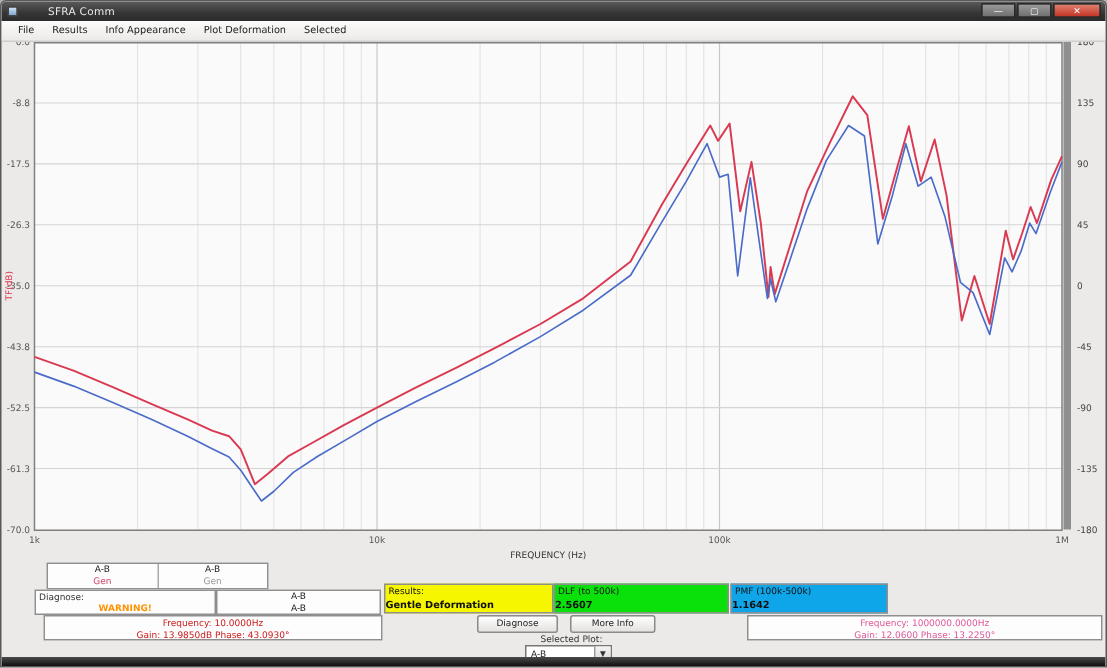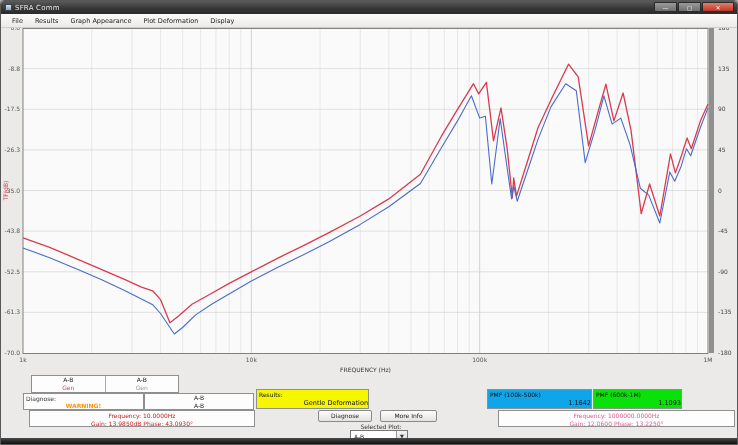--- a/index.html
+++ b/index.html
@@ -8,49 +8,49 @@
     position:relative; width:738px; height:445px; background:#ebeae8;
     border:1px solid #585858; border-radius:4px 4px 0 0; overflow:hidden;
   }
   
   #titlebar {
     position:absolute; left:0; top:0; width:100%; height:13px;
     background:linear-gradient(#5a5a5a,#353535 60%,#2b2b2b);
     border-radius:3px 3px 0 0; display:flex; align-items:center;
   }
   #app-icon { width:7px; height:7px; margin-left:4px; background:linear-gradient(#cfe2f5,#7fa8d0); border:1px solid #444; }
-  #title-text { color:#e8e8e8; font-size:7px; margin-left:3px; letter-spacing:0.2px; }
+  #title-text { color:#e8e8e8; font-size:7px; margin-left:20px; letter-spacing:0.2px; }
   .winbtns { position:absolute; right:3px; top:1px; display:flex; height:10px; }
   .winbtn { width:23px; height:10px; border:1px solid #2a2a2a; background:linear-gradient(#9a9a9a,#6f6f6f); border-radius:1px; margin-left:1px;
             color:#fff; font-size:6px; line-height:9px; text-align:center; }
   .winbtn.close { width:32px; background:linear-gradient(#e08070,#c23425); }
   
   #menubar {
     position:absolute; left:0; top:13px; width:100%; height:14px;
     background:linear-gradient(#fbfbfa,#eceae8); border-bottom:1px solid #d0cecb;
-    display:flex; align-items:center; padding-left:5px;
+    display:flex; align-items:flex-start; padding-left:5px;
   }
   .menu-item { font-size:6.5px; color:#222; padding:2px 6px; cursor:default; }
   
   #chart-wrap { position:absolute; left:0; top:27px; width:738px; height:348px; }
   
   #bottom { position:absolute; left:0; top:372px; width:738px; height:67px; font-size:6px; color:#222; }
   .panelbox { position:absolute; background:#fdfdfd; border:1px solid #8f8f8f; }
   #legend-box { left:30px; top:2px; width:148px; height:18px; display:flex; }
   .legend-cell { flex:1; text-align:center; line-height:8px; }
   .legend-cell + .legend-cell { border-left:1px solid #aaa; }
   .gen-red { color:#d04868; }
   .gen-gray { color:#9a9a9a; }
   #diagnose-box { left:22px; top:20px; width:121px; height:17px; }
   #diagnose-label { position:absolute; left:2px; top:1px; color:#333; }
   #warning-text { position:absolute; left:0; right:0; top:8px; text-align:center; color:#ff9300; font-weight:bold; }
   #ab-box { left:143px; top:20px; width:110px; height:17px; text-align:center; line-height:8px; }
   .statbox { position:absolute; top:16px; height:20px; border:1px solid #8f8f8f; }
   .statbox .hdr { position:absolute; left:2px; top:1px; color:#111; }
-  .statbox .val { position:absolute; left:0; right:0; top:9px; text-align:right; font-weight:normal; color:#111; font-size:6.5px; }
+  .statbox .val { position:absolute; left:0; right:0; top:9px; text-align:left; font-weight:bold; color:#111; font-size:6.5px; }
   #results-box { left:255px; width:113px; background:#f6f600; }
   #dlf-box  { left:368px; width:117px; background:#0ae00a; }
   #pmf1-box { left:486px; width:105px; background:#0ea5e9; }
   #pmf2-box { left:592px; width:89px;  background:#0ae00a; }
   #info-left  { left:28px;  top:37px; width:226px; height:17px; text-align:center; color:#cc1a1a; line-height:8px; padding-top:1px; }
   #info-right { left:497px; top:37px; width:237px; height:17px; text-align:center; color:#e0589a; line-height:8px; padding-top:1px; }
   .btn { position:absolute; top:37px; height:12px; background:linear-gradient(#fefefe,#e4e2e0); border:1px solid #8a8a8a;
          border-radius:2px; font-size:6px; text-align:center; line-height:10px; color:#222; }
   #diagnose-btn { left:317px; width:54px; }
   #moreinfo-btn { left:379px; width:57px; }
@@ -72,23 +72,23 @@
     <div class="winbtns">
       <div class="winbtn">—</div>
       <div class="winbtn">▢</div>
       <div class="winbtn close">✕</div>
     </div>
   </div>
 
   <div id="menubar">
     <div class="menu-item">File</div>
     <div class="menu-item">Results</div>
-    <div class="menu-item">Graph Appearance</div>
+    <div class="menu-item">Info Appearance</div>
     <div class="menu-item">Plot Deformation</div>
-    <div class="menu-item">Display</div>
+    <div class="menu-item">Selected</div>
   </div>
 
   <div id="chart-wrap">
     <svg id="chart-svg" width="738" height="348">
         <rect x="22" y="0" width="685" height="325" fill="#fafafa" stroke="none"></rect>
         <line x1="90.73518234327571" y1="0" x2="90.73518234327571" y2="325" stroke="#dcdcdc" stroke-width="0.6"></line>
         <line x1="130.9426864943229" y1="0" x2="130.9426864943229" y2="325" stroke="#dcdcdc" stroke-width="0.6"></line>
         <line x1="159.47036468655142" y1="0" x2="159.47036468655142" y2="325" stroke="#dcdcdc" stroke-width="0.6"></line>
         <line x1="181.59815099005763" y1="0" x2="181.59815099005763" y2="325" stroke="#dcdcdc" stroke-width="0.6"></line>
         <line x1="199.67786883759862" y1="0" x2="199.67786883759862" y2="325" stroke="#dcdcdc" stroke-width="0.6"></line>
@@ -171,27 +171,27 @@
 
     <div id="ab-box" class="panelbox">
       <div>A-B</div>
       <div>A-B</div>
     </div>
 
     <div id="results-box" class="statbox">
       <div class="hdr">Results:</div>
       <div class="val">Gentle Deformation</div>
     </div>
+    <div id="dlf-box" class="statbox">
+      <div class="hdr">DLF (to 500k)</div>
+      <div class="val">2.5607</div>
+    </div>
     <div id="pmf1-box" class="statbox">
       <div class="hdr">PMF (100k-500k)</div>
       <div class="val">1.1642</div>
-    </div>
-    <div id="pmf2-box" class="statbox">
-      <div class="hdr">PMF (600k-1M)</div>
-      <div class="val">1.1093</div>
     </div>
 
     <div id="info-left" class="panelbox">
       <div>Frequency: 10.0000Hz</div>
       <div>Gain: 13.9850dB   Phase: 43.0930°</div>
     </div>
 
     <div id="diagnose-btn" class="btn">Diagnose</div>
     <div id="moreinfo-btn" class="btn">More Info</div>
 

